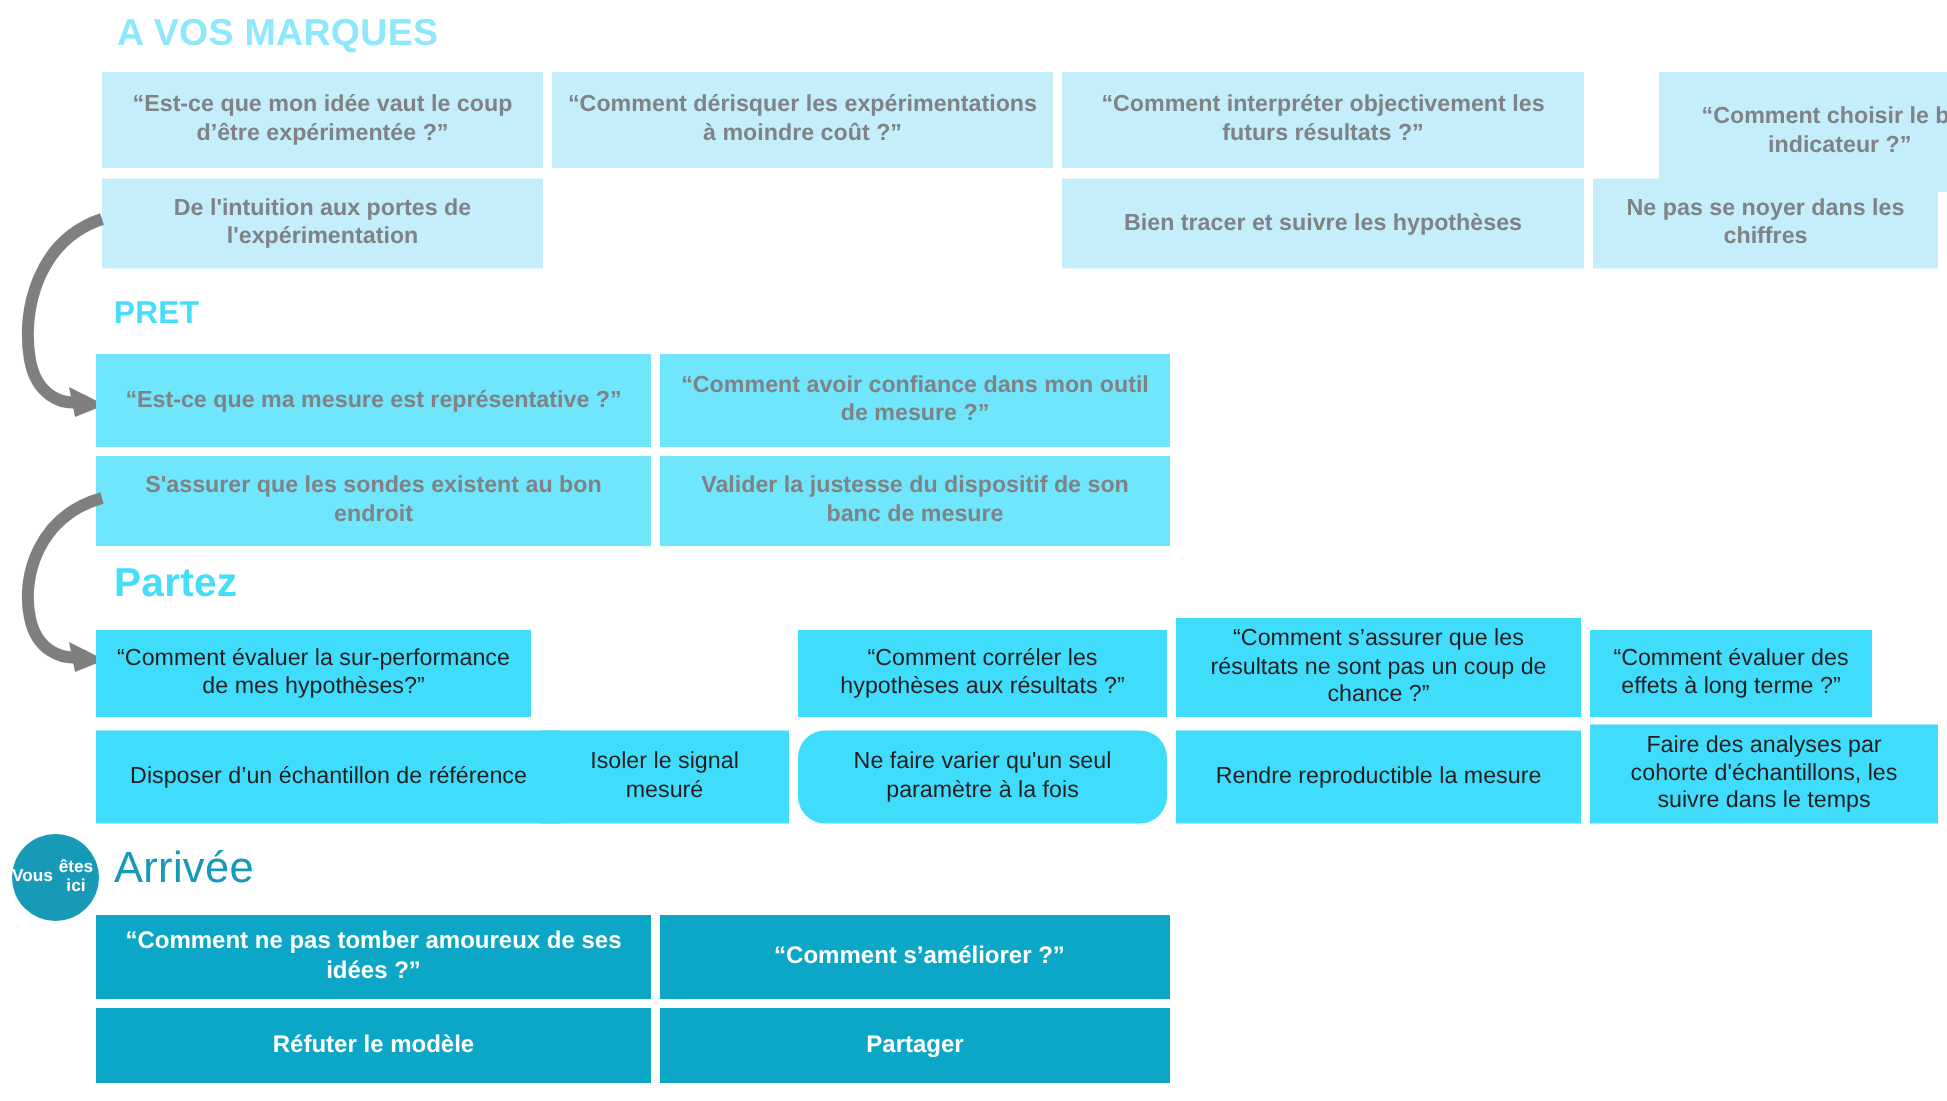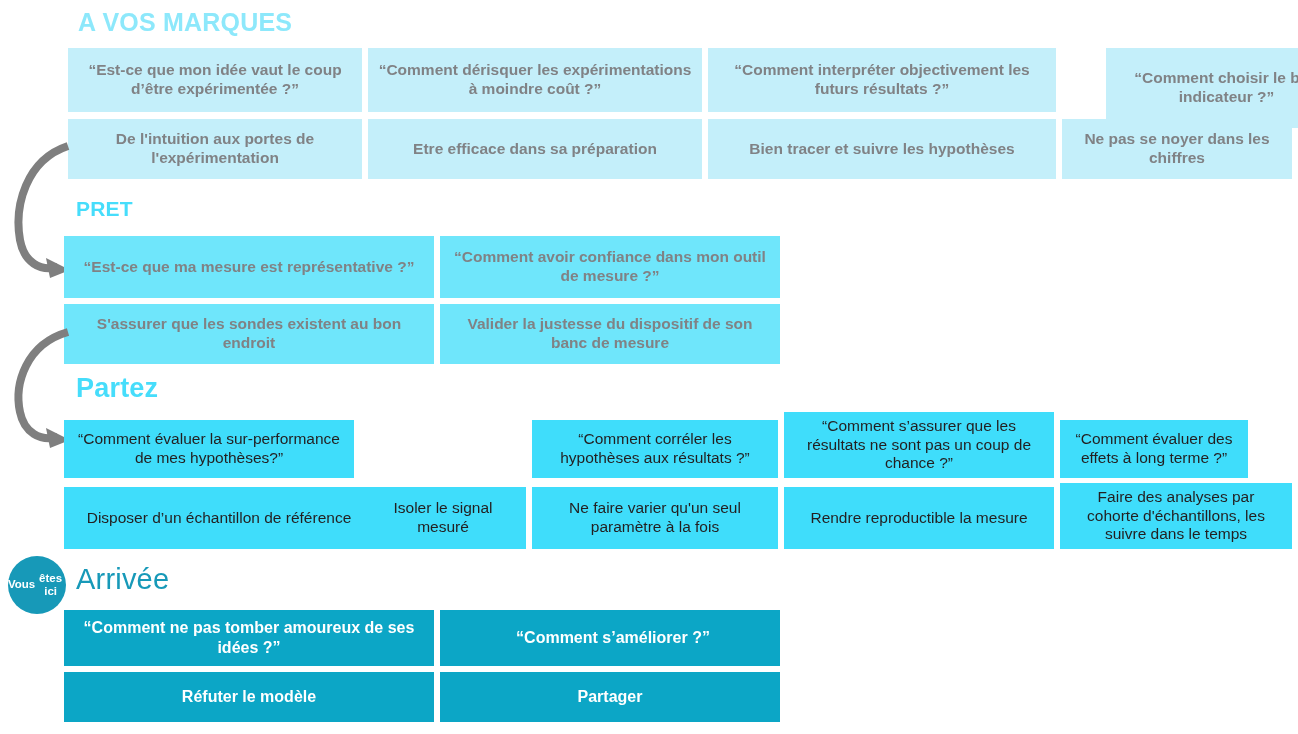--- a/index.html
+++ b/index.html
@@ -120,23 +120,20 @@
   <div class="card s1" style="left:708px; top:48px; width:348px; height:64px;">
     <span>“Comment interpréter objectivement les futurs résultats ?”</span>
   </div>
   <div class="card s1" style="left:1106px; top:48px; width:230px; height:80px;padding-left:21px;">
     <span>“Comment choisir le bon indicateur ?”</span>
   </div>
 
   <div class="card s1" style="left:68px;  top:119px; width:294px; height:60px;">
     <span>De l'intuition aux portes de l'expérimentation</span>
   </div>
-  <div class="card s1" style="left:368px; top:119px; width:334px; height:60px;">
-    <span>Etre efficace dans sa préparation</span>
-  </div>
   <div class="card s1" style="left:708px; top:119px; width:348px; height:60px;">
     <span>Bien tracer et suivre les hypothèses</span>
   </div>
   <div class="card s1" style="left:1062px; top:119px; width:230px; height:60px;justify-content:center;">
     <span>Ne pas se noyer dans les chiffres</span>
   </div>
 
   <svg class="arrow" style="left:6px; top:136px;" width="72" height="150" viewBox="0 0 72 150">
     <path d="M62 10 C 20 24, 8 70, 14 104 C 18 126, 34 136, 52 131" fill="none" stroke="#7F7F7F" stroke-width="8" stroke-linecap="butt"></path>
     <path d="M64 134 L 40 122 L 44 142 Z" fill="#7F7F7F"></path>
@@ -177,21 +174,21 @@
   <div class="card s3" style="left:1060px; top:420px; width:188px; height:58px;">
     <span>“Comment évaluer des effets à long terme ?”</span>
   </div>
 
   <div class="card s3" style="left:64px;  top:487px; width:310px; height:62px;">
     <span>Disposer d’un échantillon de référence</span>
   </div>
   <div class="card s3" style="left:360px; top:487px; width:166px; height:62px;">
     <span>Isoler le signal mesuré</span>
   </div>
-  <div class="card s3" style="left:532px; top:487px; width:246px; height:62px;">
+  <div class="card s3" style="left:532px; top:487px; width:246px; height:62px;border-radius:18px;">
     <span>Ne faire varier qu'un seul paramètre à la fois</span>
   </div>
   <div class="card s3" style="left:784px; top:487px; width:270px; height:62px;">
     <span>Rendre reproductible la mesure</span>
   </div>
   <div class="card s3" style="left:1060px; top:483px; width:232px; height:66px;">
     <span>Faire des analyses par cohorte d'échantillons, les suivre dans le temps</span>
   </div>
 
   <div class="badge">

